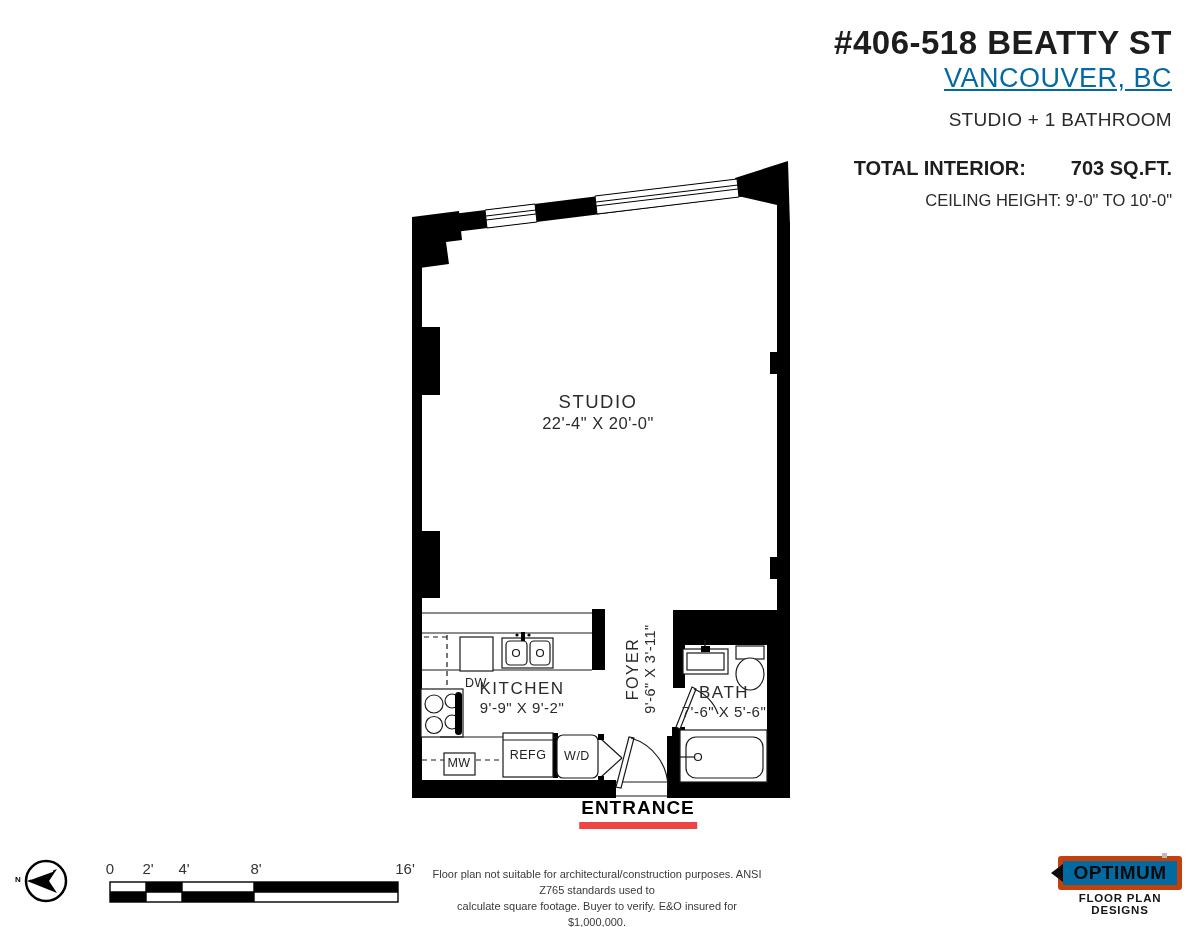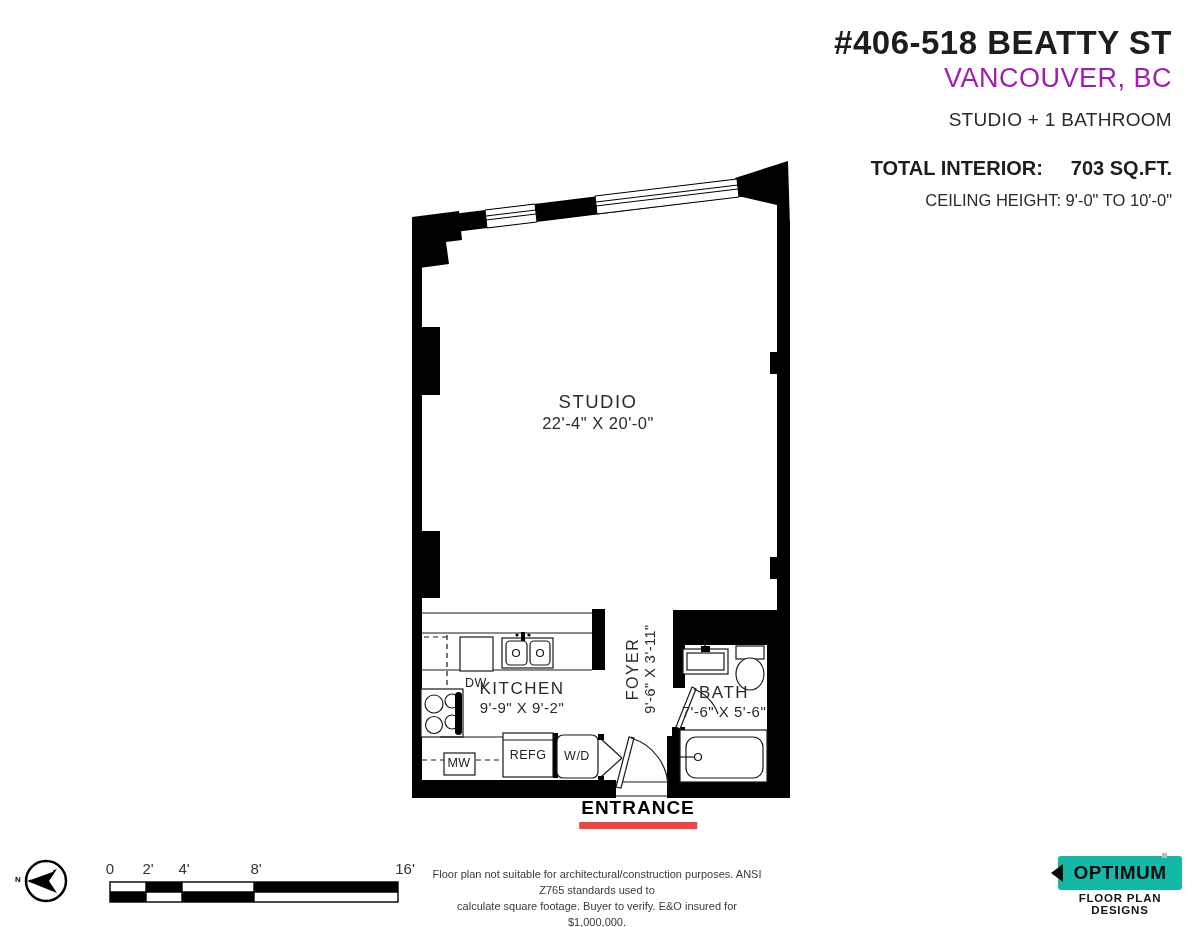--- a/index.html
+++ b/index.html
@@ -4,24 +4,24 @@
 <style>
   html,body{margin:0;padding:0;}
   body{
     width:1200px;height:927px;position:relative;overflow:hidden;
     background:#ffffff;color:#231f20;
     font-family:"Liberation Sans","DejaVu Sans",sans-serif;
   }
   
   .title-block{position:absolute;top:26px;right:28px;text-align:right;}
   .tb-address{font-size:33px;font-weight:800;letter-spacing:.5px;line-height:1.05;color:#1d1d1d;}
-  .tb-city{font-size:27px;font-weight:400;letter-spacing:.5px;margin-top:2px;color:#a21caf;}
+  .tb-city{font-size:27px;font-weight:400;letter-spacing:.5px;margin-top:2px;color:#0369a1;text-decoration:underline;}
   .tb-unit{font-size:19px;font-weight:400;letter-spacing:.3px;margin-top:15px;color:#2a2a2a;}
   .tb-total{font-size:20px;font-weight:800;margin-top:26px;color:#1d1d1d;
-    display:flex;justify-content:flex-end;gap:28px;}
+    display:flex;justify-content:flex-end;gap:45px;}
   .tb-ceiling{font-size:16.5px;font-weight:400;margin-top:11px;color:#2a2a2a;}
   
   svg.plan{position:absolute;left:0;top:0;width:1200px;height:927px;}
   
   .lbl{position:absolute;transform:translate(-50%,-50%);text-align:center;
        color:#2b2b2b;white-space:nowrap;line-height:1.25;}
   .room-name{font-size:18.5px;letter-spacing:1.5px;}
   .room-dims{font-size:16.5px;letter-spacing:.5px;}
   .room-name.sm{font-size:17px;}
   .room-dims.sm{font-size:15px;}
@@ -30,23 +30,23 @@
        text-align:center;white-space:nowrap;color:#2b2b2b;}
   .entrance{position:absolute;transform:translate(-50%,-50%);
        font-size:19px;font-weight:800;letter-spacing:1px;color:#000;
        border-bottom:7px solid #ef4444;padding:0 2px 3px 2px;}
   
   .scale-num{position:absolute;transform:translate(-50%,0);font-size:15px;color:#333;}
   .north-n{position:absolute;font-size:8px;font-weight:700;color:#000;}
   .disclaimer{position:absolute;left:597px;top:867px;transform:translateX(-50%);
        width:340px;text-align:center;font-size:11px;color:#3a3a3a;line-height:1.45;}
   .logo{position:absolute;left:1058px;top:856px;width:124px;text-align:center;}
-  .logo-box{position:relative;border:5px solid #14b8a6;border-radius:3px;
+  .logo-box{position:relative;border:5px solid #c2410c;border-radius:3px;
        height:24px;display:flex;align-items:center;justify-content:center;
-       font-size:19px;font-weight:800;letter-spacing:.5px;color:#0a0a0a;background:#14b8a6;}
+       font-size:19px;font-weight:800;letter-spacing:.5px;color:#0a0a0a;background:#0369a1;}
   .logo-point{position:absolute;left:-12px;top:3px;width:0;height:0;
        border-top:9px solid transparent;border-bottom:9px solid transparent;
        border-right:12px solid #0a0a0a;}
   .logo-clip{position:absolute;right:10px;top:-8px;width:5px;height:5px;
        background:#bbb;}
   .logo-sub{margin-top:2px;font-size:11.5px;font-weight:700;letter-spacing:.8px;color:#151515;}
 </style>
 </head>
 <body>
 

